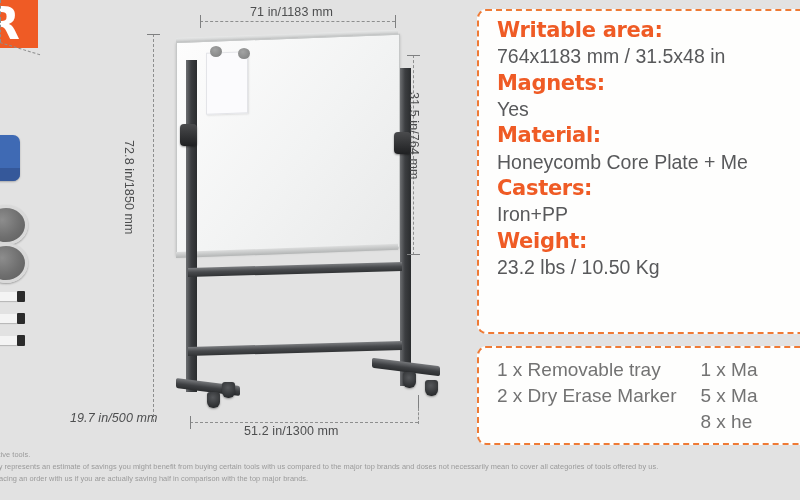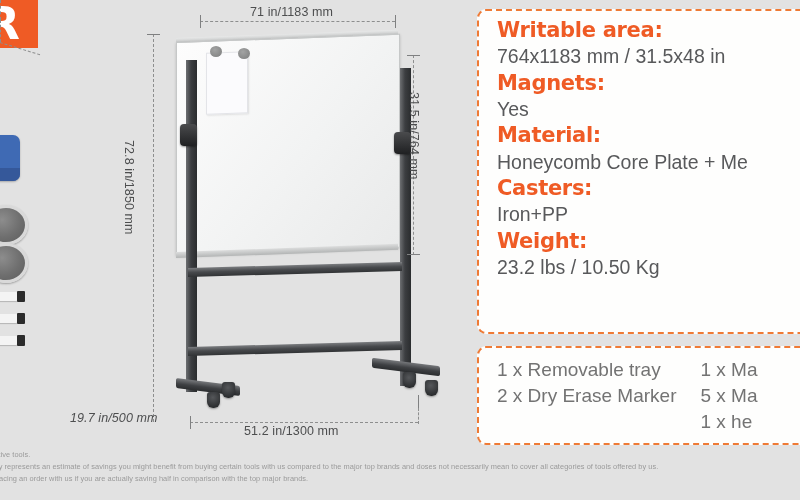--- a/index.html
+++ b/index.html
@@ -303,21 +303,21 @@
 
 <div class="spec-panel" id="spec-panel-contents">
   <div id="contents-grid">
     <div class="contents-col">
       <div class="contents-item">1 x Removable tray</div>
       <div class="contents-item">2 x Dry Erase Marker</div>
     </div>
     <div class="contents-col">
       <div class="contents-item">1 x Ma</div>
       <div class="contents-item">5 x Ma</div>
-      <div class="contents-item">1 x he</div>
+      <div class="contents-item">8 x he</div>
     </div>
   </div>
 </div>
 
 <div id="footer-note">
   <div class="footer-line">st-effective tools.</div>
   <div class="footer-line">r us only represents an estimate of savings you might benefit from buying certain tools with us compared to the major top brands and doses not necessarily mean to cover all categories of tools offered by us.</div>
   <div class="footer-line">u are placing an order with us if you are actually saving half in comparison with the top major brands.</div>
 </div>
 

